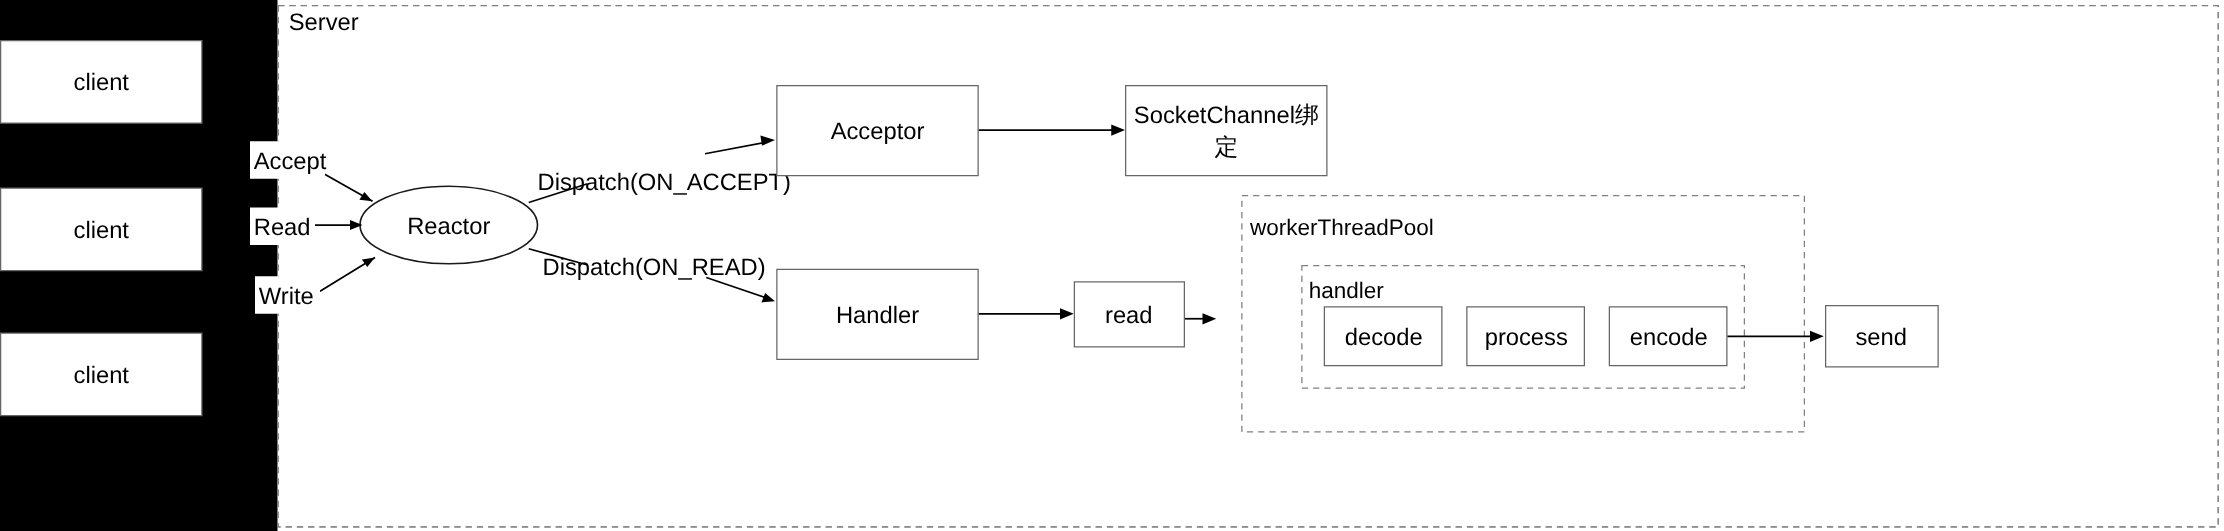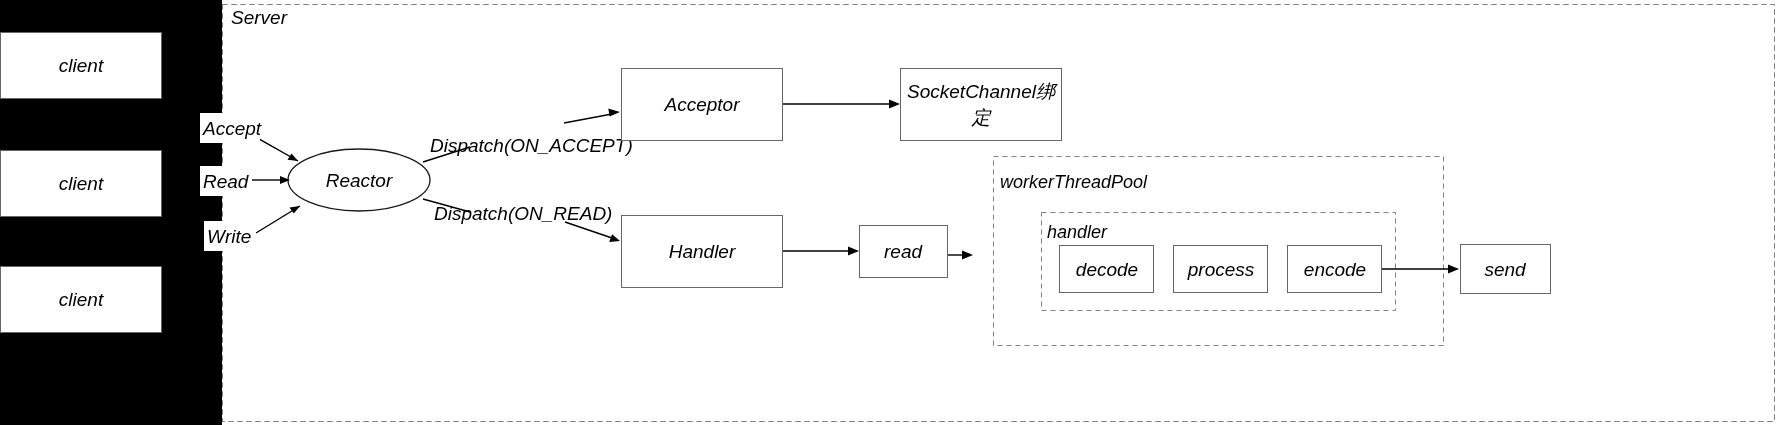--- a/index.html
+++ b/index.html
@@ -7,21 +7,20 @@
     padding: 0;
     background: #ffffff;
   }
   #stage {
     position: relative;
     width: 1779px;
     height: 425px;
     background: #ffffff;
     font-family: "Liberation Sans", "DejaVu Sans", sans-serif;
     overflow: hidden;
-    font-style: italic;
   }
   #stage svg {
     position: absolute;
     left: 0;
     top: 0;
   }
   .box-fill  { fill: #ffffff; stroke: #666666; stroke-width: 1; }
   .ellipse-shape { fill: #ffffff; stroke: #1a1a1a; stroke-width: 1.3; }
   .dashed-group { fill: none; stroke: #808080; stroke-width: 1; stroke-dasharray: 5 4; }
   .dashed-group-inner { fill: none; stroke: #808080; stroke-width: 1; stroke-dasharray: 5 4; }

